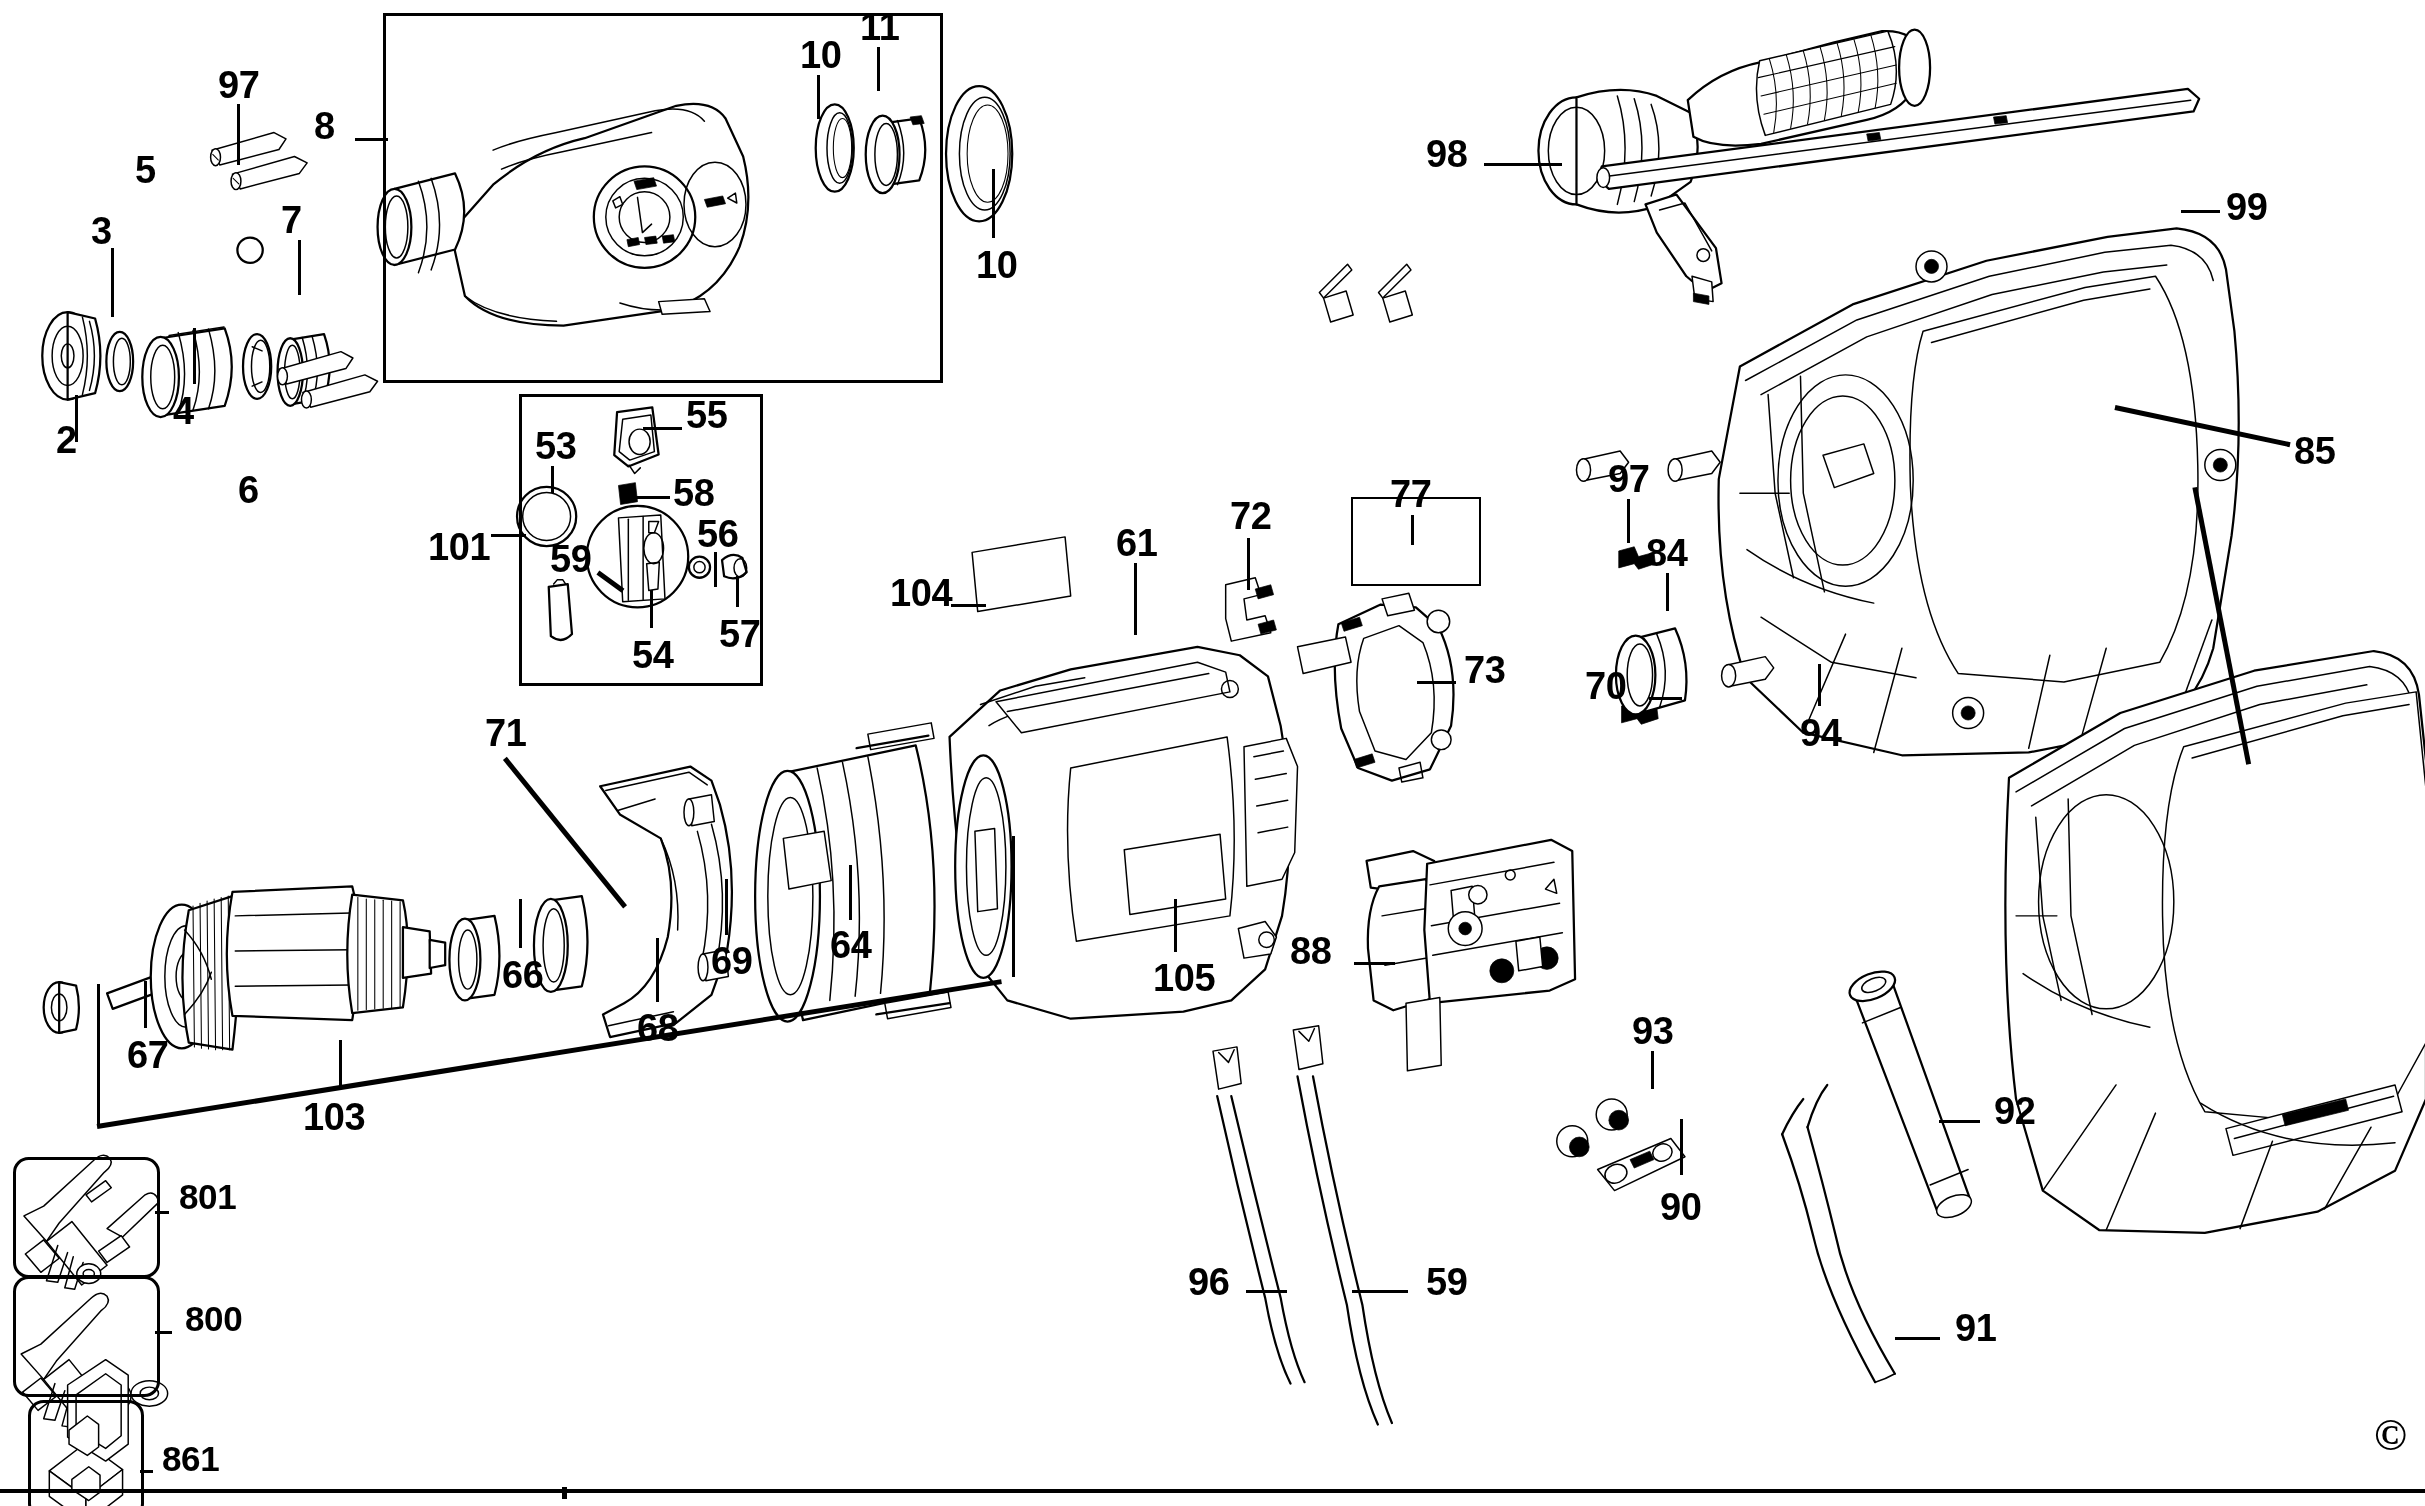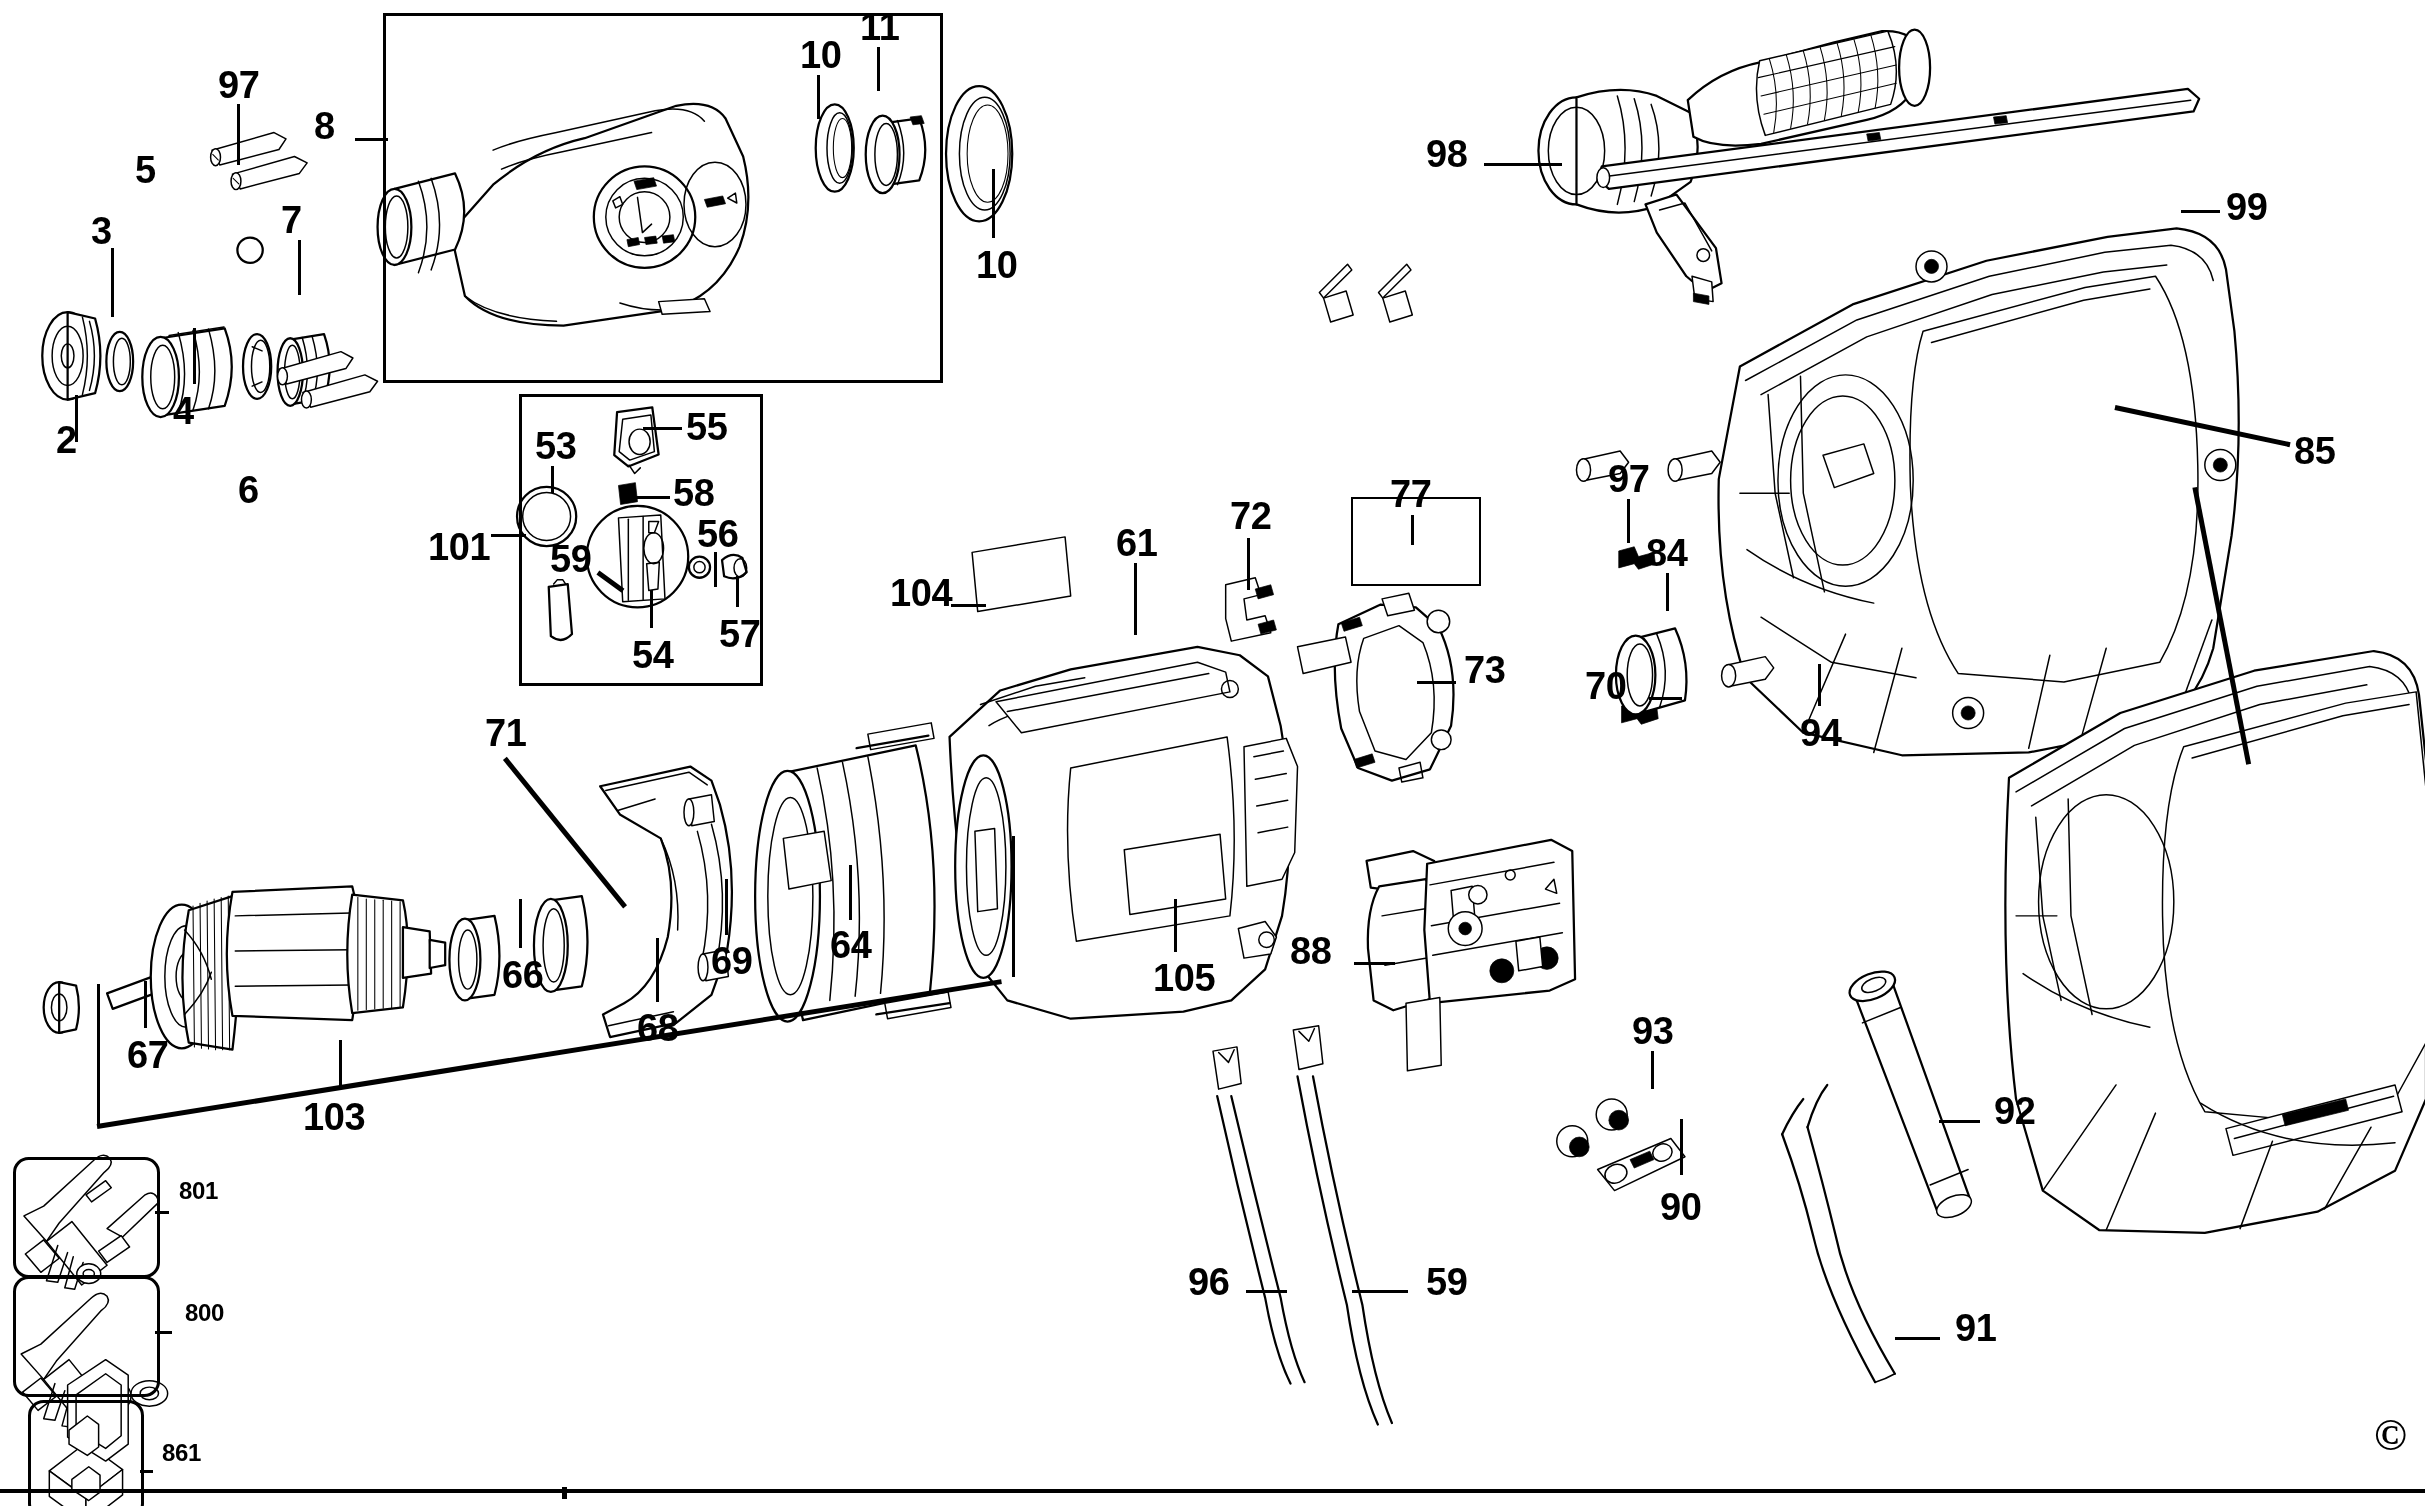--- a/index.html
+++ b/index.html
@@ -14,21 +14,21 @@
   .lbl{
     position:absolute;
     font-family:"Liberation Sans", sans-serif;
     font-weight:bold;
     color:#000;
     white-space:nowrap;
     line-height:1;
     letter-spacing:-0.4px;
   }
   .lbl.s1{font-size:38px;}
-  .lbl.s2{font-size:24px;}
+  .lbl.s2{font-size:35px;}
   
   .leader{position:absolute;background:#000;}
   .lh{height:2.8px;}
   .lv{width:2.8px;}
   
   .box{position:absolute;border:3.5px solid #000;background:transparent;}
   .rbox{position:absolute;border:3.5px solid #000;border-radius:15.5px;background:transparent;}
   .tbox{position:absolute;border:2.8px solid #000;background:transparent;}
   
   #art{position:absolute;left:0;top:0;width:2426px;height:1507px;}
@@ -636,21 +636,21 @@
   <div class="lbl s1" style="left: 238px; top: 471px;">6</div>
   <div class="lbl s1" style="left: 281px; top: 201px;">7</div>
   <div class="lbl s1" style="left: 314px; top: 107px;">8</div>
   <div class="lbl s1" style="left: 218px; top: 66px;">97</div>
   <div class="lbl s1" style="left: 800px; top: 36px;">10</div>
   <div class="lbl s1" style="left: 860px; top: 7.8px; text-align: center;">11</div>
   <div class="lbl s1" style="left: 976px; top: 246px;">10</div>
   <div class="lbl s1" style="left: 428px; top: 528px;">101</div>
   <div class="lbl s1" style="left: 535px; top: 427px;">53</div>
   <div class="lbl s1" style="left: 632px; top: 636px;">54</div>
-  <div class="lbl s1" style="left: 686px; top: 408px;">55</div>
+  <div class="lbl s1" style="left: 686px; top: 396px;">55</div>
   <div class="lbl s1" style="left: 697px; top: 515px;">56</div>
   <div class="lbl s1" style="left: 719px; top: 615px; text-align: center;">57</div>
   <div class="lbl s1" style="left: 673px; top: 474px;">58</div>
   <div class="lbl s1" style="left: 550px; top: 540px; text-align: center;">59</div>
   <div class="lbl s1" style="left: 1116px; top: 524px;">61</div>
   <div class="lbl s1" style="left: 830px; top: 926px;">64</div>
   <div class="lbl s1" style="left: 502px; top: 956px;">66</div>
   <div class="lbl s1" style="left: 127px; top: 1036px;">67</div>
   <div class="lbl s1" style="left: 637px; top: 1009px;">68</div>
   <div class="lbl s1" style="left: 711px; top: 942px;">69</div>

